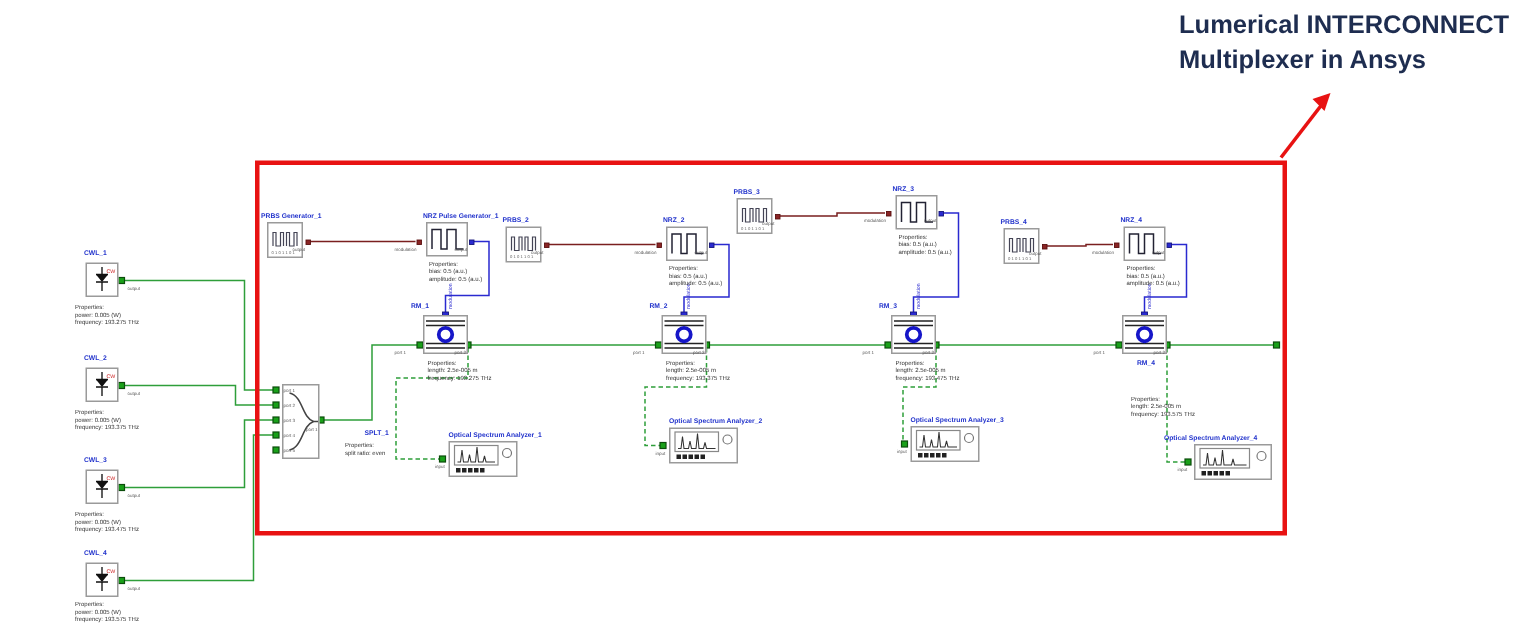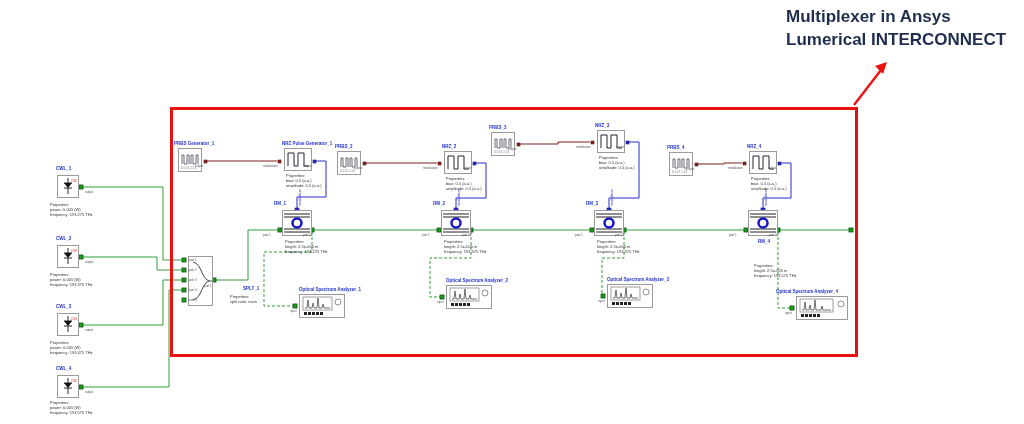--- a/index.html
+++ b/index.html
@@ -106,22 +106,22 @@
     <rect class="pb" x="607" y="208" width="4" height="4"></rect>
     <rect class="pb" x="761" y="208" width="4" height="4"></rect>
 
     <line class="arrowline" x1="854" y1="105" x2="881" y2="70"></line>
     <polygon points="887,62 883,74 875,66" fill="#e81212"></polygon>
   </svg>
 
   <div id="redbox"></div>
 
   <div id="title">
+    <div>Lumerical INTERCONNECT</div>
     <div>Multiplexer in Ansys</div>
-    <div>Lumerical INTERCONNECT</div>
   </div>
 
   <div class="lbl" style="left:56px;top:166px">CWL_1</div>
   <div class="box" style="left:57px;top:175px;width:22px;height:23px">
     <svg width="20" height="21">
       <path d="M10,2 V7 M6,7 H14 M10,12 V18 M6,12 H14" stroke="#111" stroke-width="0.9" fill="none"></path>
       <polygon points="6,7 14,7 10,12" fill="#111"></polygon>
       <text x="13" y="6" font-size="3.5" fill="#cc2222">CW</text>
     </svg>
   </div>

